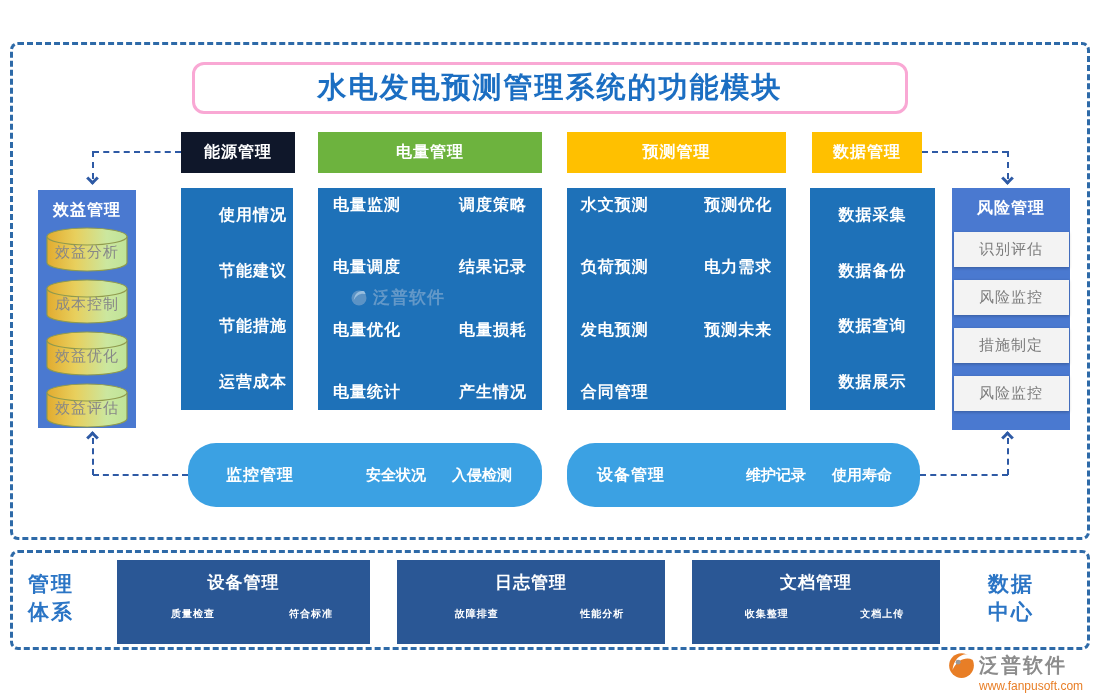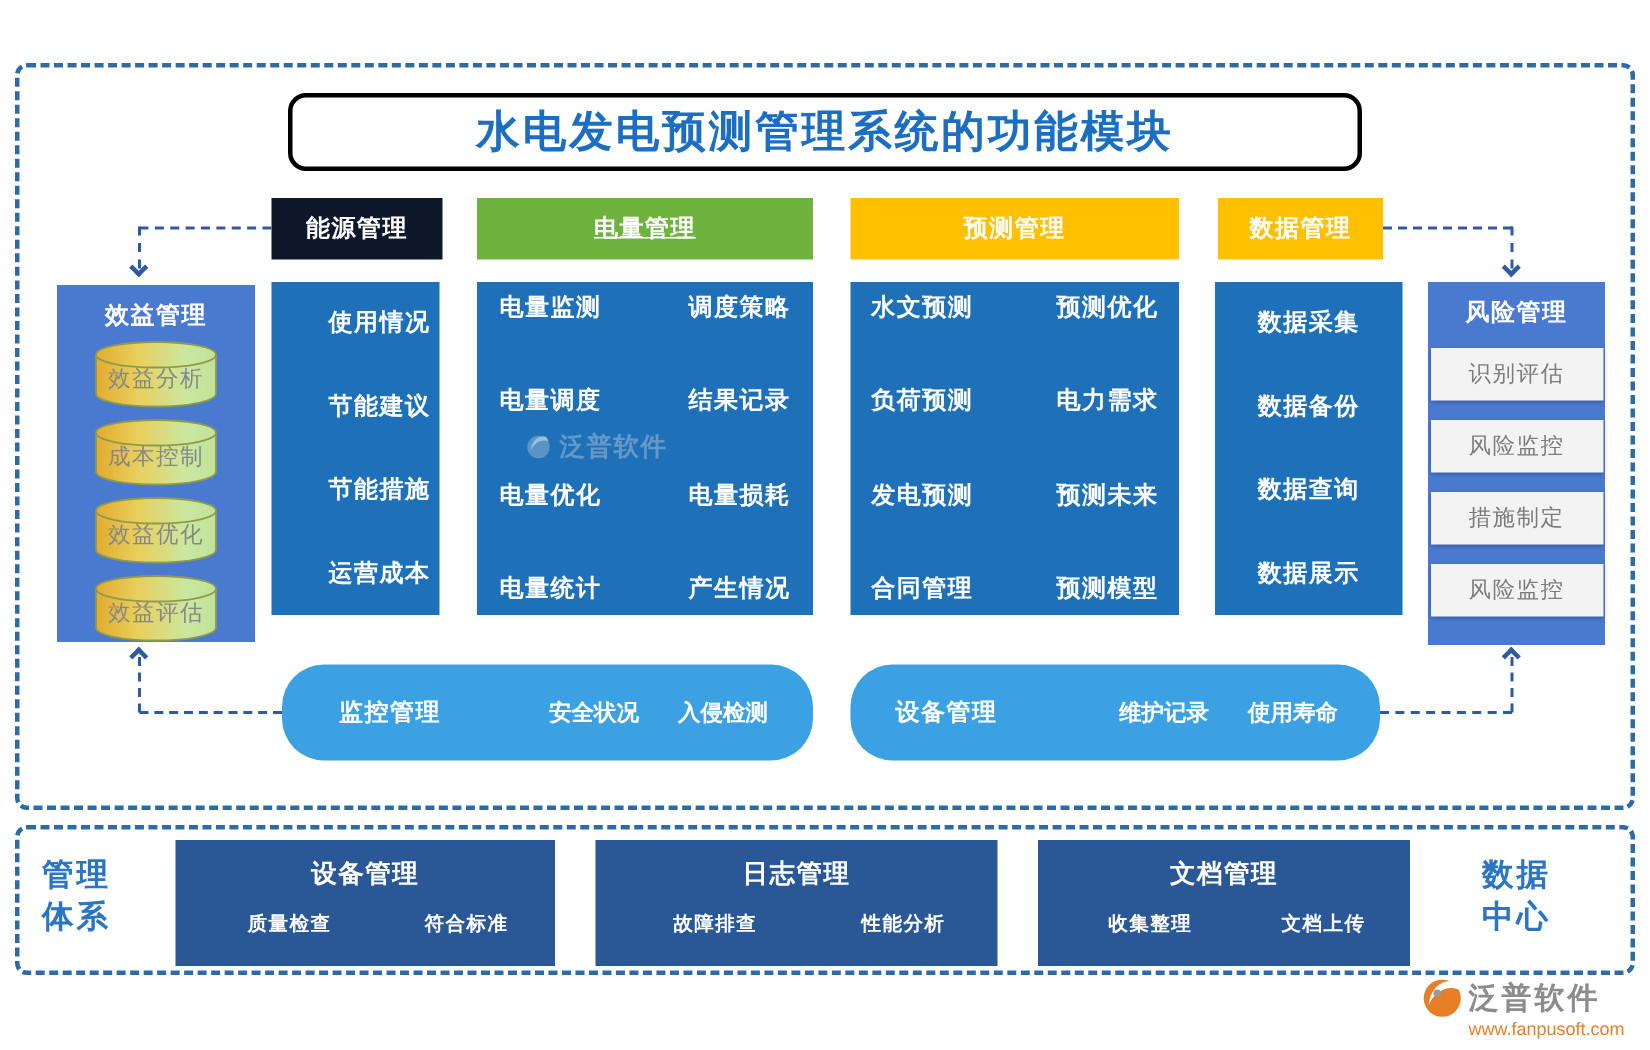--- a/index.html
+++ b/index.html
@@ -5,21 +5,21 @@
   * { margin:0; padding:0; box-sizing:border-box; }
   html,body { background:#fff; }
   body { font-family:"Liberation Sans","DejaVu Sans",sans-serif; }
   .stage { position:relative; width:1100px; height:700px; background:#ffffff; overflow:hidden; }
 
   .frame { position:absolute; border:3px dashed #2e6aa8; border-radius:8px; }
   .frame-top    { left:10px; top:42px;  width:1080px; height:498px; }
   .frame-bottom { left:10px; top:550px; width:1080px; height:100px; }
 
   .title-box { position:absolute; left:192px; top:62px; width:716px; height:52px;
-    background:#fff; border:3px solid #000000; border-radius:12px;
+    background:#fff; border:3px solid #f9a8d4; border-radius:12px;
     display:flex; align-items:center; justify-content:center;
     font-size:29px; font-weight:bold; color:#1b6ec2; letter-spacing:2px; }
 
   .col-header { position:absolute; top:132px; height:41px; display:flex; align-items:center;
     justify-content:center; color:#fff; font-size:16px; font-weight:bold; letter-spacing:1px; }
   .h0 { left:181px; width:114px; }
   .h1 { left:318px; width:224px; }
   .h2 { left:567px; width:219px; }
   .h3 { left:812px; width:110px; }
 
@@ -27,21 +27,21 @@
   .col.single { grid-template-columns:1fr; }
   .col.double { grid-template-columns:1fr 1fr;gap:28px; }
   .col-item { display:flex; align-items:center; justify-content:center;
     color:#fff; font-size:16px; font-weight:bold; letter-spacing:1px; }
   .c0 { left:181px; width:112px; grid-template-rows:repeat(4,1fr);padding-left:32px; }
   .c1 { left:318px; width:224px; grid-template-rows:repeat(4,1fr); }
   .c2 { left:567px; width:219px; grid-template-rows:repeat(4,1fr); }
   .c3 { left:810px; width:125px; grid-template-rows:repeat(4,1fr); }
 
   .side-panel { position:absolute; color:#fff; }
-  .sp-left  { left:38px;  top:190px; width:132px; height:238px; }
+  .sp-left  { left:38px;  top:190px; width:98px; height:238px; }
   .sp-right { left:952px; top:188px; width:118px; height:242px; }
   .sp-title { text-align:center; font-size:16px; font-weight:bold; margin-top:10px; letter-spacing:1px; }
 
   .cylinder { position:relative; width:86px; height:47px; margin:5px auto 0; }
   .cylinder svg { position:absolute; left:0; top:0; }
   .cyl-label { position:absolute; left:0; right:0; top:17px; text-align:center;
     font-size:15px; color:#878787; letter-spacing:1px; }
 
   .risk-box { width:115px; height:35px; margin:13px auto 0; background:#f3f3f3;
     color:#7c7c7c; font-size:15px; display:flex; align-items:center; justify-content:center;
@@ -53,21 +53,21 @@
   .m1 { left:567px; width:353px; padding:0 28px 0 30px; }
   .mid-title { font-weight:bold; font-size:16px; letter-spacing:1px; }
   .mid-item1 { margin-left:auto; font-weight:bold; }
   .mid-item2 { margin-left:26px; font-weight:bold; }
 
   .bottom-box { position:absolute; top:560px; height:84px; color:#fff; }
   .b0 { left:117px; width:253px; }
   .b1 { left:397px; width:268px; }
   .b2 { left:692px; width:248px; }
   .bb-title { text-align:center; font-size:17px; font-weight:bold; margin-top:11px; letter-spacing:1px; }
-  .bb-items { display:flex; justify-content:space-around; margin-top:13px; font-size:13px; font-weight:bold; letter-spacing:1px;margin-left:17px; }
+  .bb-items { display:flex; justify-content:space-around; margin-top:13px; font-size:10px; font-weight:bold; letter-spacing:1px;margin-left:17px; }
 
   .side-label { position:absolute; font-size:21px; font-weight:bold; color:#2b75c5;
     line-height:1.35; letter-spacing:2px; }
   .lbl-left  { left:28px;  top:570px; }
   .lbl-right { left:988px; top:570px; }
 
   .dash-h { position:absolute; border-top:2px dashed #2e5aa5; }
   .dash-v { position:absolute; border-left:2px dashed #2e5aa5; }
   .chev { position:absolute; width:9px; height:9px;
     border-right:3px solid #2e5aa5; border-bottom:3px solid #2e5aa5; }
@@ -87,21 +87,21 @@
 <body>
 
 <div class="stage">
 
   <div class="frame frame-top"></div>
   <div class="frame frame-bottom"></div>
 
   <div class="title-box">水电发电预测管理系统的功能模块</div>
 
   <div class="col-header h0" style="background: #0f172a;">能源管理</div>
-  <div class="col-header h1" style="background: rgb(109, 179, 62); text-decoration: underline;">电量管理</div>
+  <div class="col-header h1" style="background: rgb(109, 179, 62);">电量管理</div>
   <div class="col-header h2" style="background: rgb(255, 192, 0);">预测管理</div>
   <div class="col-header h3" style="background: rgb(255, 192, 0);">数据管理</div>
 
   <div class="col single c0" style="background: rgb(30, 113, 184);">
     <div class="col-item">使用情况</div>
     <div class="col-item">节能建议</div>
     <div class="col-item">节能措施</div>
     <div class="col-item">运营成本</div>
   </div>
 
@@ -117,21 +117,20 @@
   </div>
 
   <div class="col double c2" style="background: rgb(30, 113, 184);">
     <div class="col-item">水文预测</div>
     <div class="col-item">预测优化</div>
     <div class="col-item">负荷预测</div>
     <div class="col-item">电力需求</div>
     <div class="col-item">发电预测</div>
     <div class="col-item">预测未来</div>
     <div class="col-item">合同管理</div>
-    <div class="col-item">预测模型</div>
   </div>
 
   <div class="col single c3" style="background: rgb(30, 113, 184);">
     <div class="col-item">数据采集</div>
     <div class="col-item">数据备份</div>
     <div class="col-item">数据查询</div>
     <div class="col-item">数据展示</div>
   </div>
 
   <div class="side-panel sp-left" style="background: rgb(74, 121, 208);">

